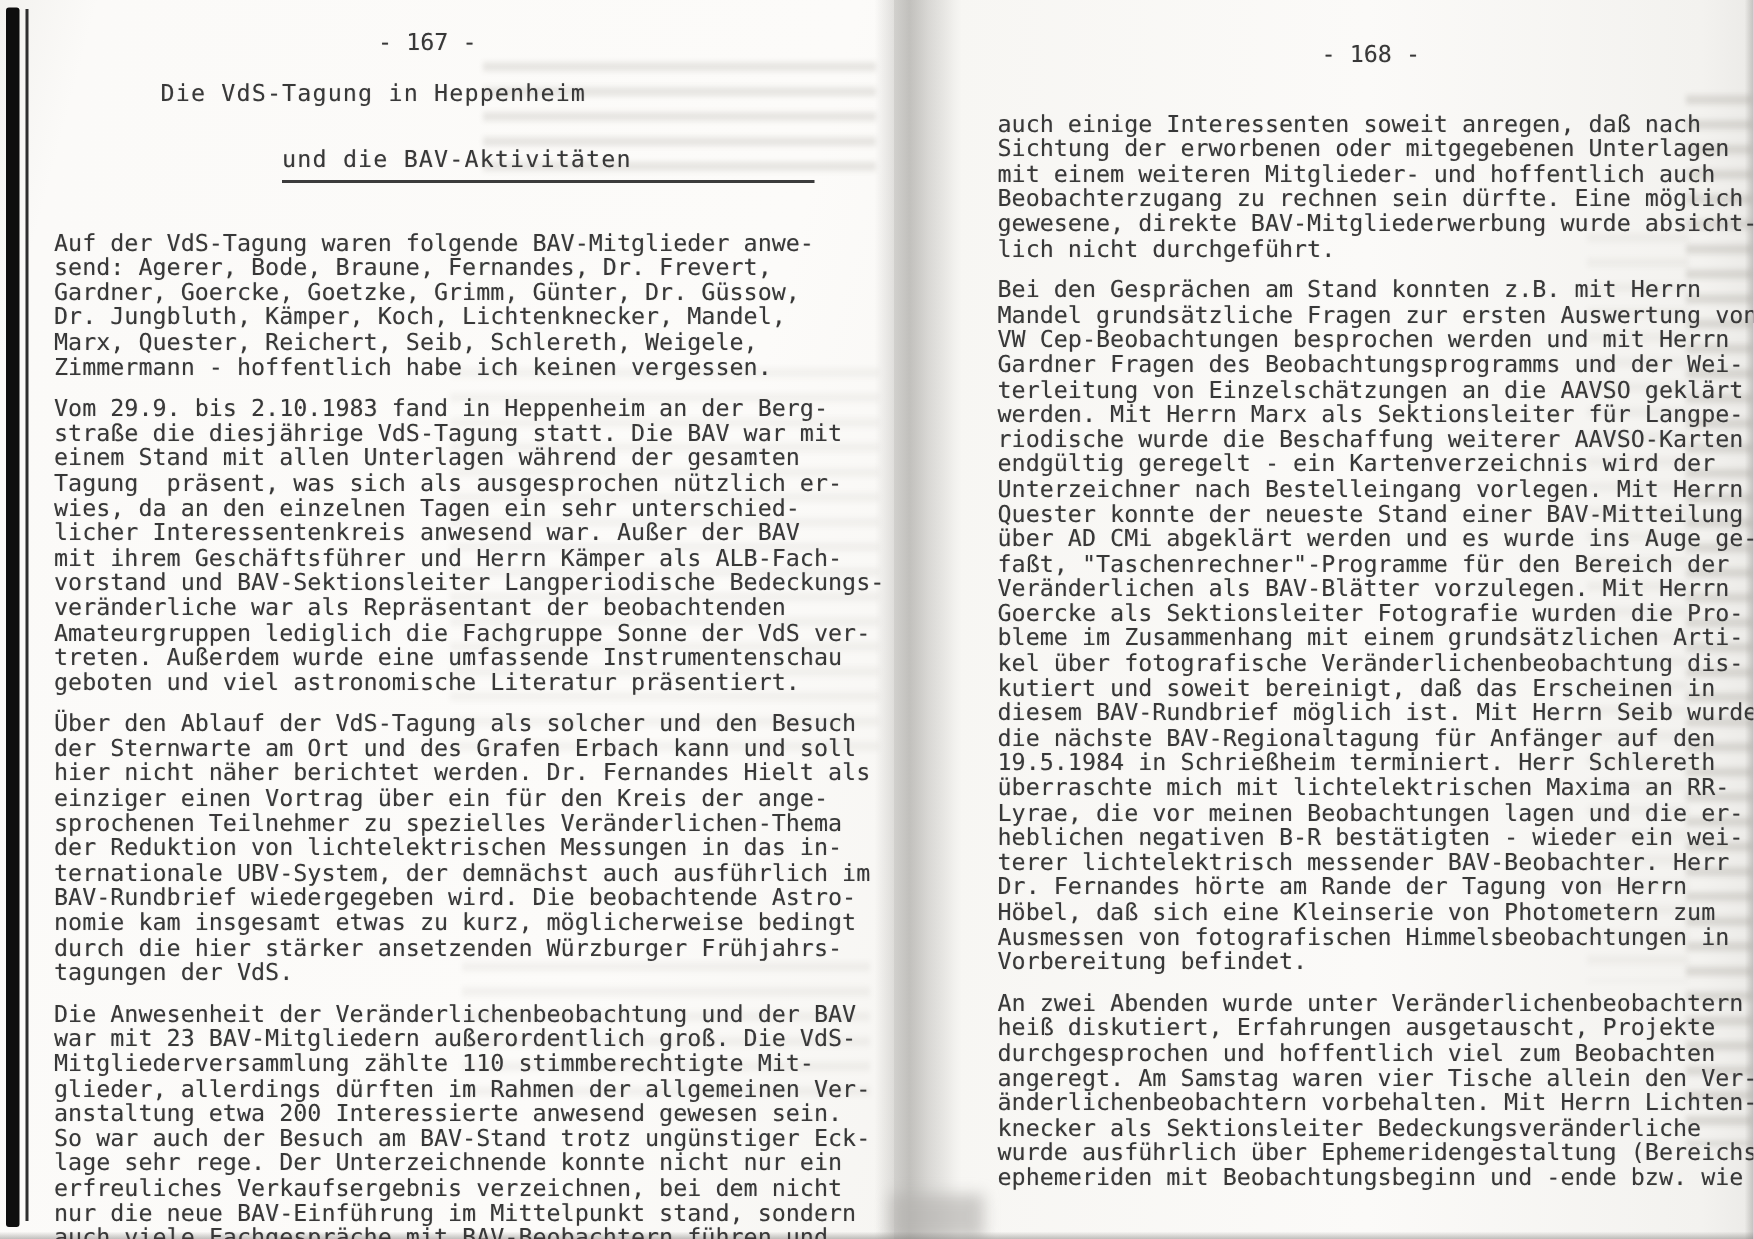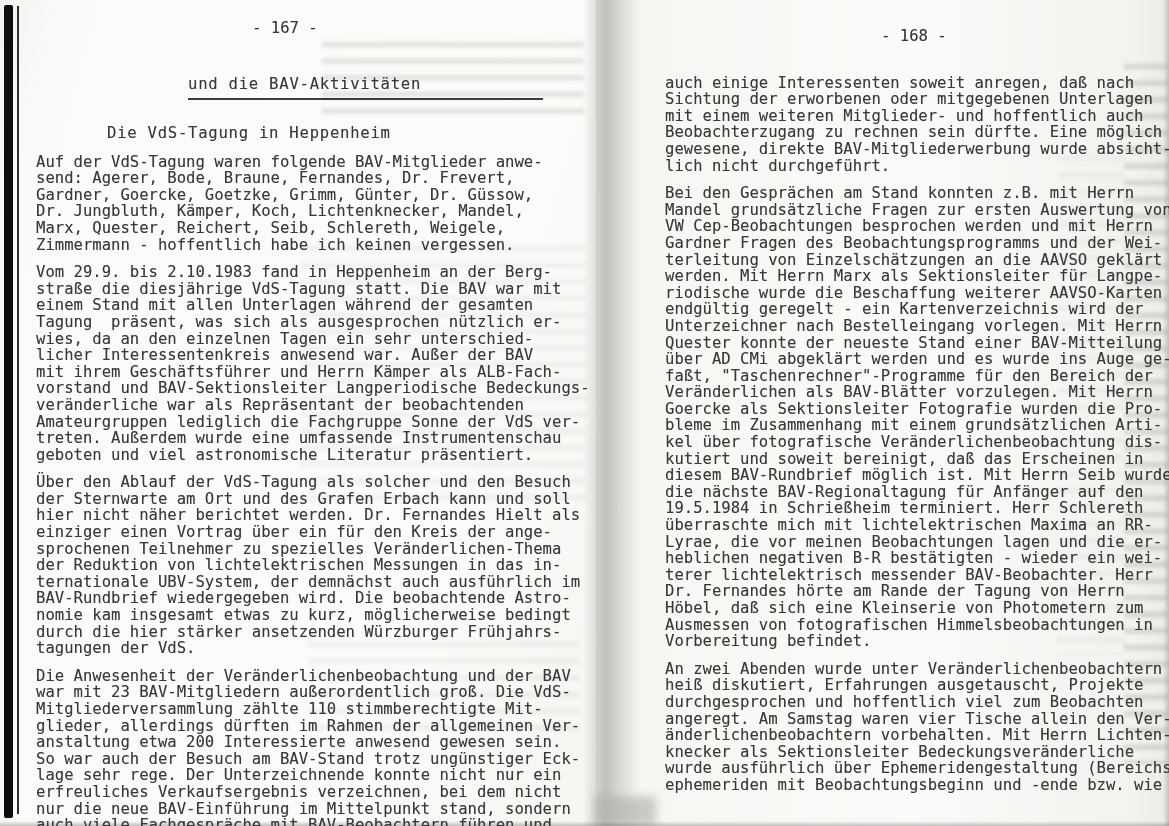--- a/index.html
+++ b/index.html
@@ -70,24 +70,24 @@
 
   <div class="bleed bleed-l1"></div>
   <div class="bleed bleed-l2"></div>
   <div class="bleed bleed-l3"></div>
   <div class="bleed bleed-r1"></div>
   <div class="bleed bleed-r2"></div>
 
   <div class="page page-left-content">
     <div class="pagenum">- 167 -</div>
     <div class="title-block">
+      <div class="title-line">Die VdS-Tagung in Heppenheim</div>
       <div class="title-line">
         <span class="title-underlined">und die BAV-Aktivitäten</span>
       </div>
-      <div class="title-line">Die VdS-Tagung in Heppenheim</div>
     </div>
     <div class="body">
       <p class="para">Auf der VdS-Tagung waren folgende BAV-Mitglieder anwe-
 send: Agerer, Bode, Braune, Fernandes, Dr. Frevert,
 Gardner, Goercke, Goetzke, Grimm, Günter, Dr. Güssow,
 Dr. Jungbluth, Kämper, Koch, Lichtenknecker, Mandel,
 Marx, Quester, Reichert, Seib, Schlereth, Weigele,
 Zimmermann - hoffentlich habe ich keinen vergessen.</p>
       <p class="para">Vom 29.9. bis 2.10.1983 fand in Heppenheim an der Berg-
 straße die diesjährige VdS-Tagung statt. Die BAV war mit

